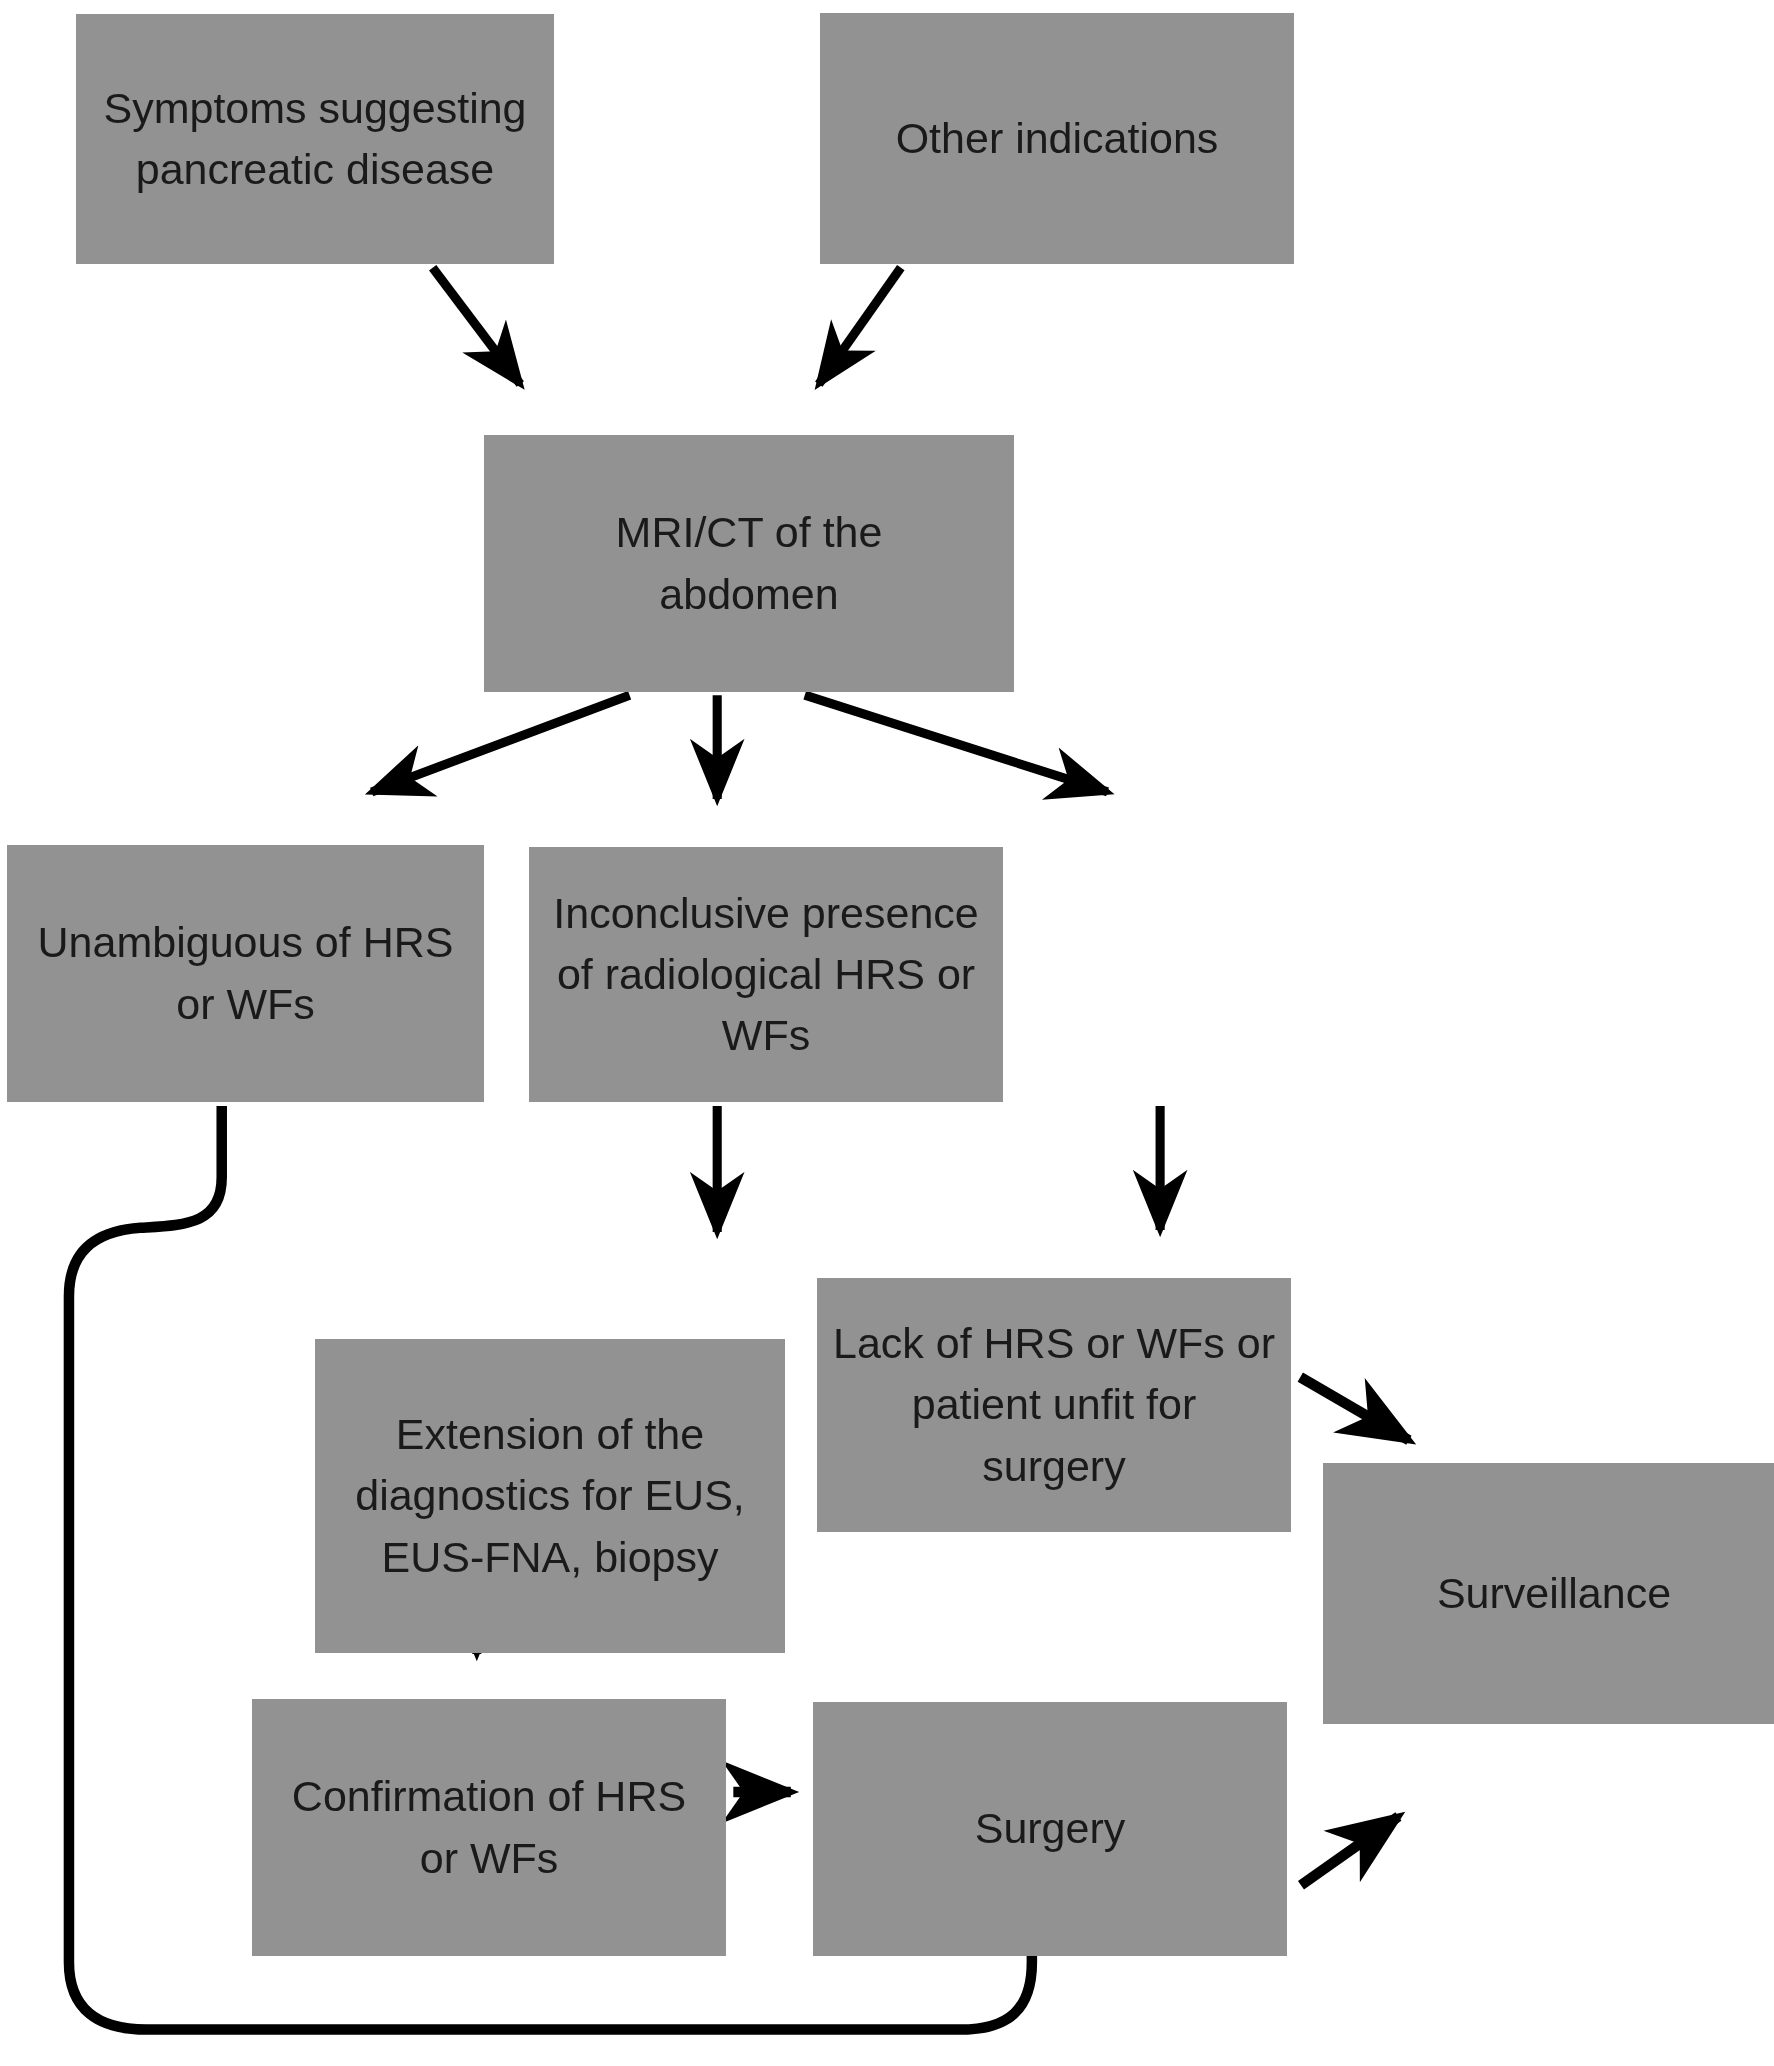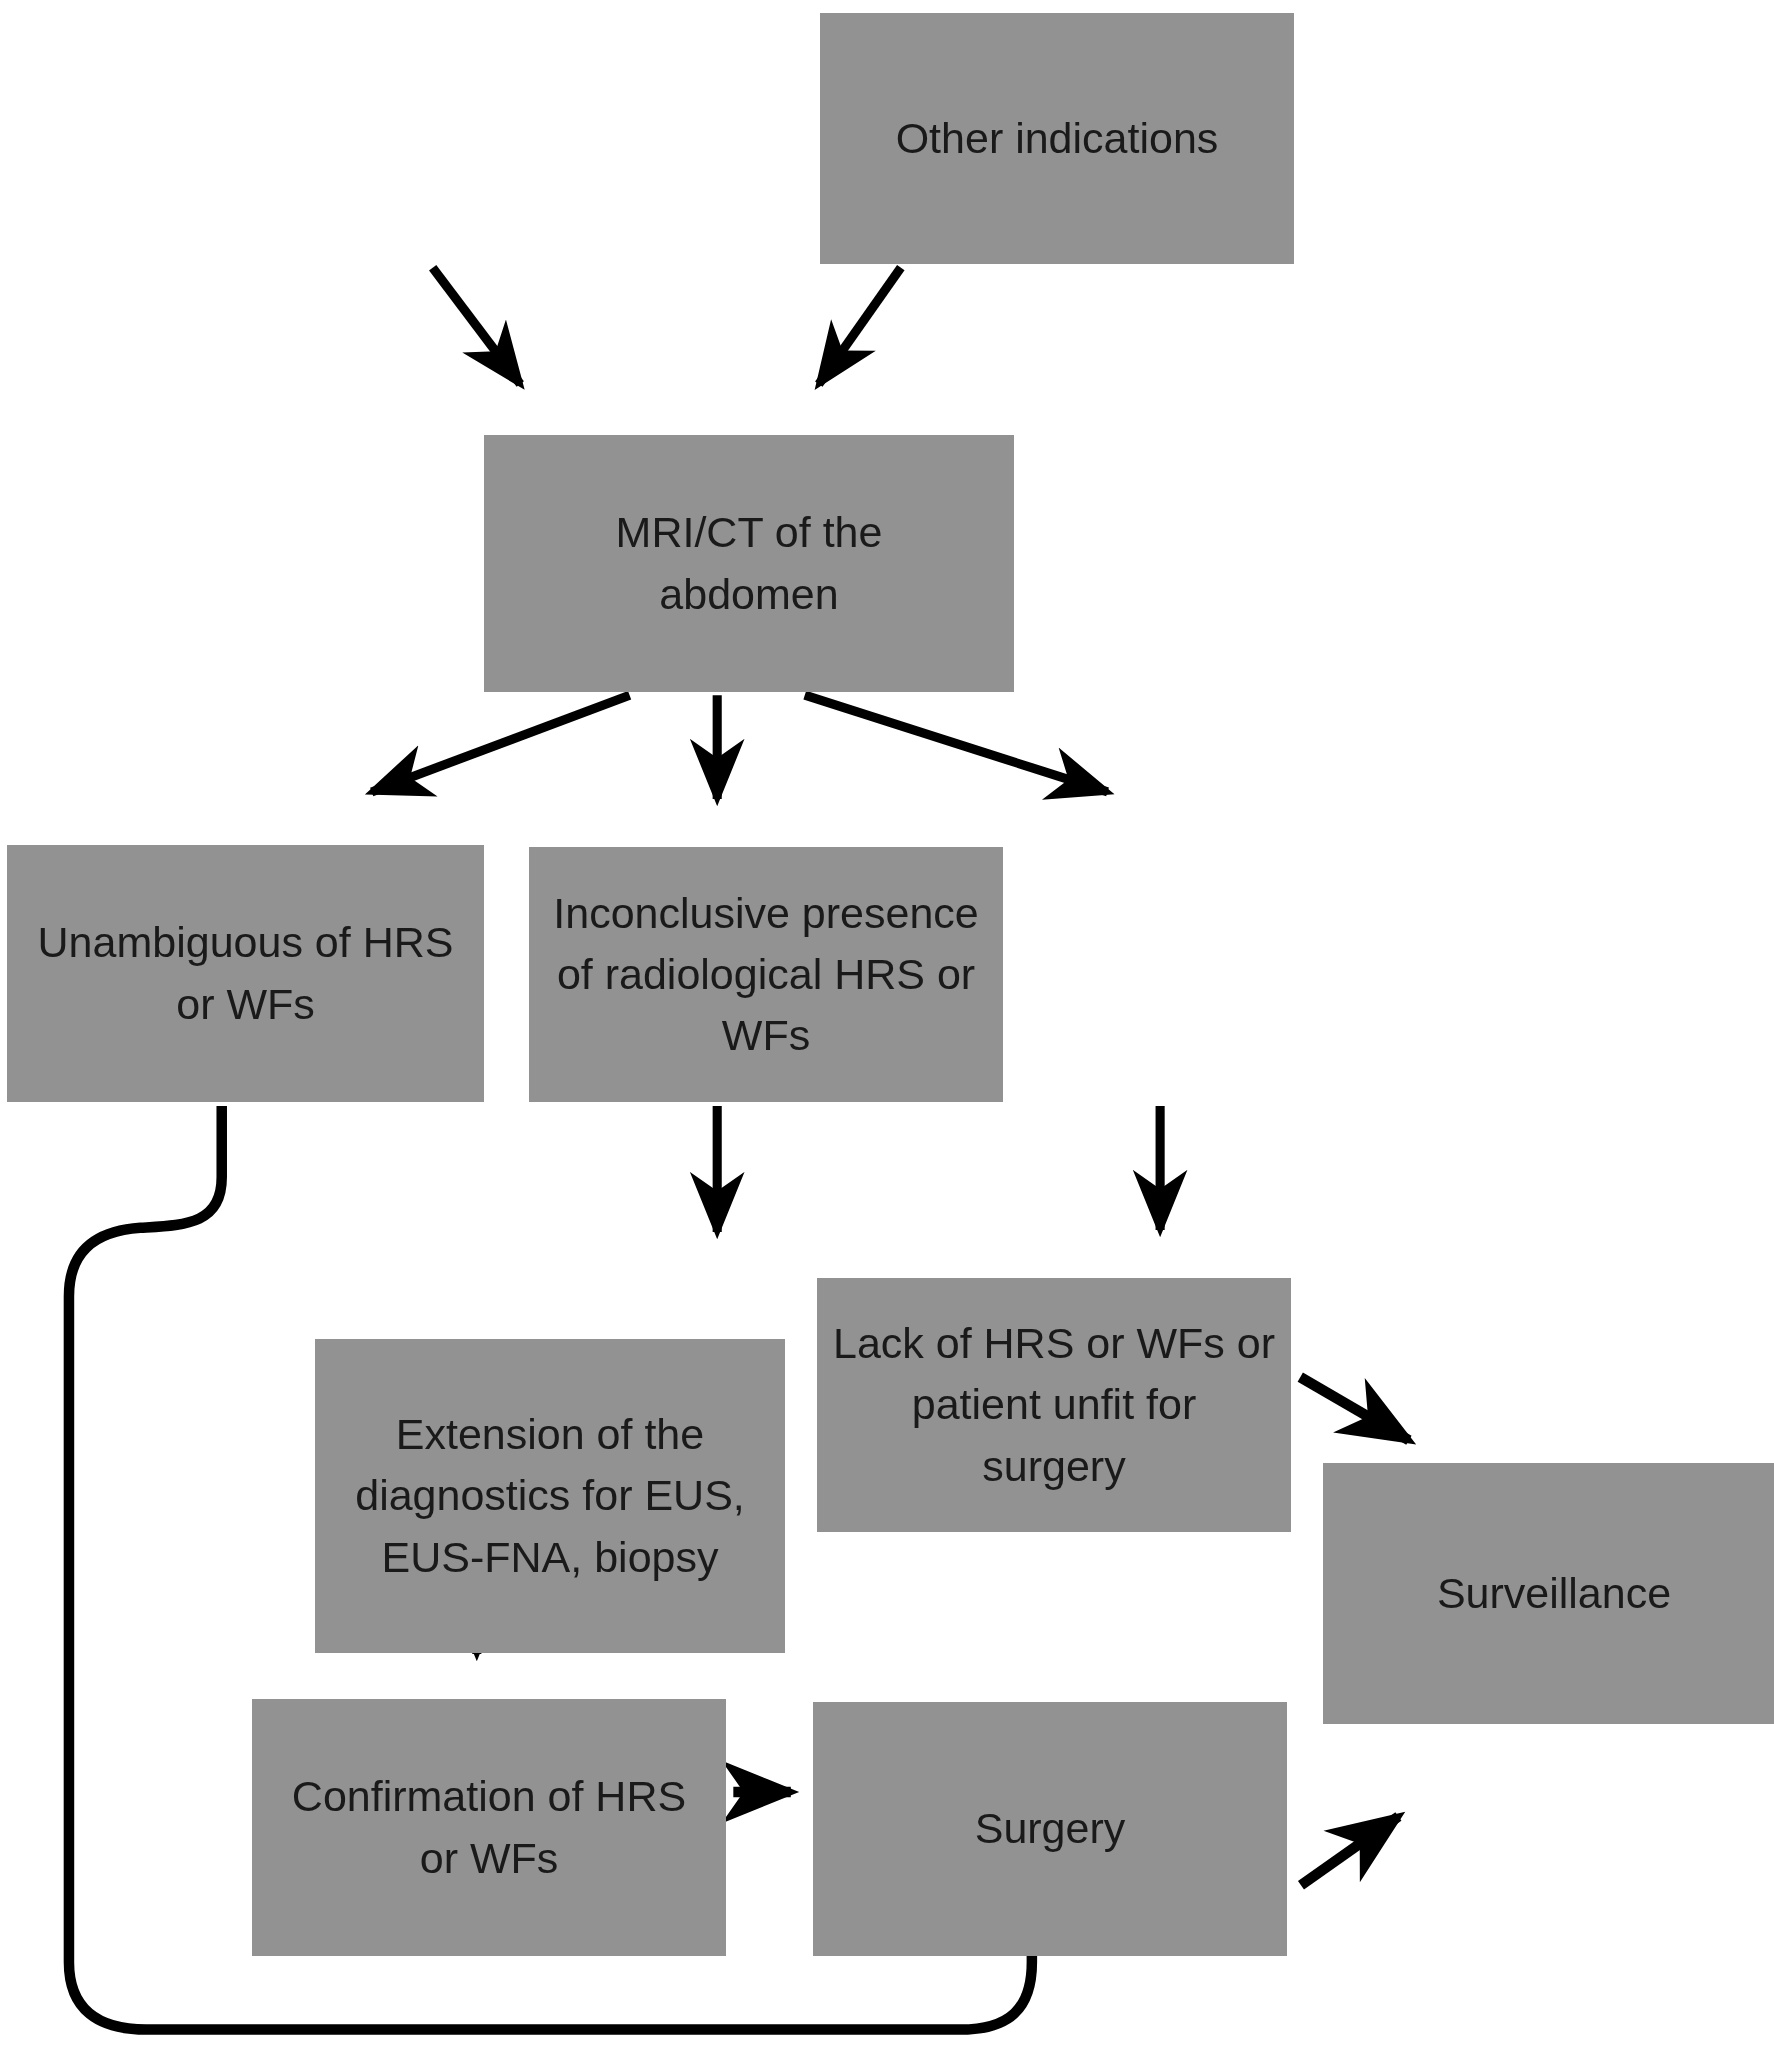--- a/index.html
+++ b/index.html
@@ -103,20 +103,22 @@
                L 98,2800
                C 98,2868 140,2896 208,2896
                L 1370,2896
                C 1440,2896 1472,2866 1472,2800
                L 1472,2712
                C 1472,2682 1490,2668 1522,2668
                L 1560,2668" fill="none" stroke="#000000" stroke-width="15" stroke-linecap="butt"></path>
     </g>
   </svg>
 
+  <div class="node" style="left:76px; top:14px; width:478px; height:250px;">Symptoms suggesting
+pancreatic disease</div>
 
   <div class="node" style="left:820px; top:12.6px; width:474px; height:251px;">Other indications</div>
 
   <div class="node" style="left:484px; top:435px; width:530px; height:257px;">MRI/CT of the
 abdomen</div>
 
   <div class="node" style="left:7px; top:845px; width:477px; height:257px;">Unambiguous of HRS
 or WFs</div>
 
   <div class="node" style="left:529px; top:847px; width:474px; height:255px;">Inconclusive presence

